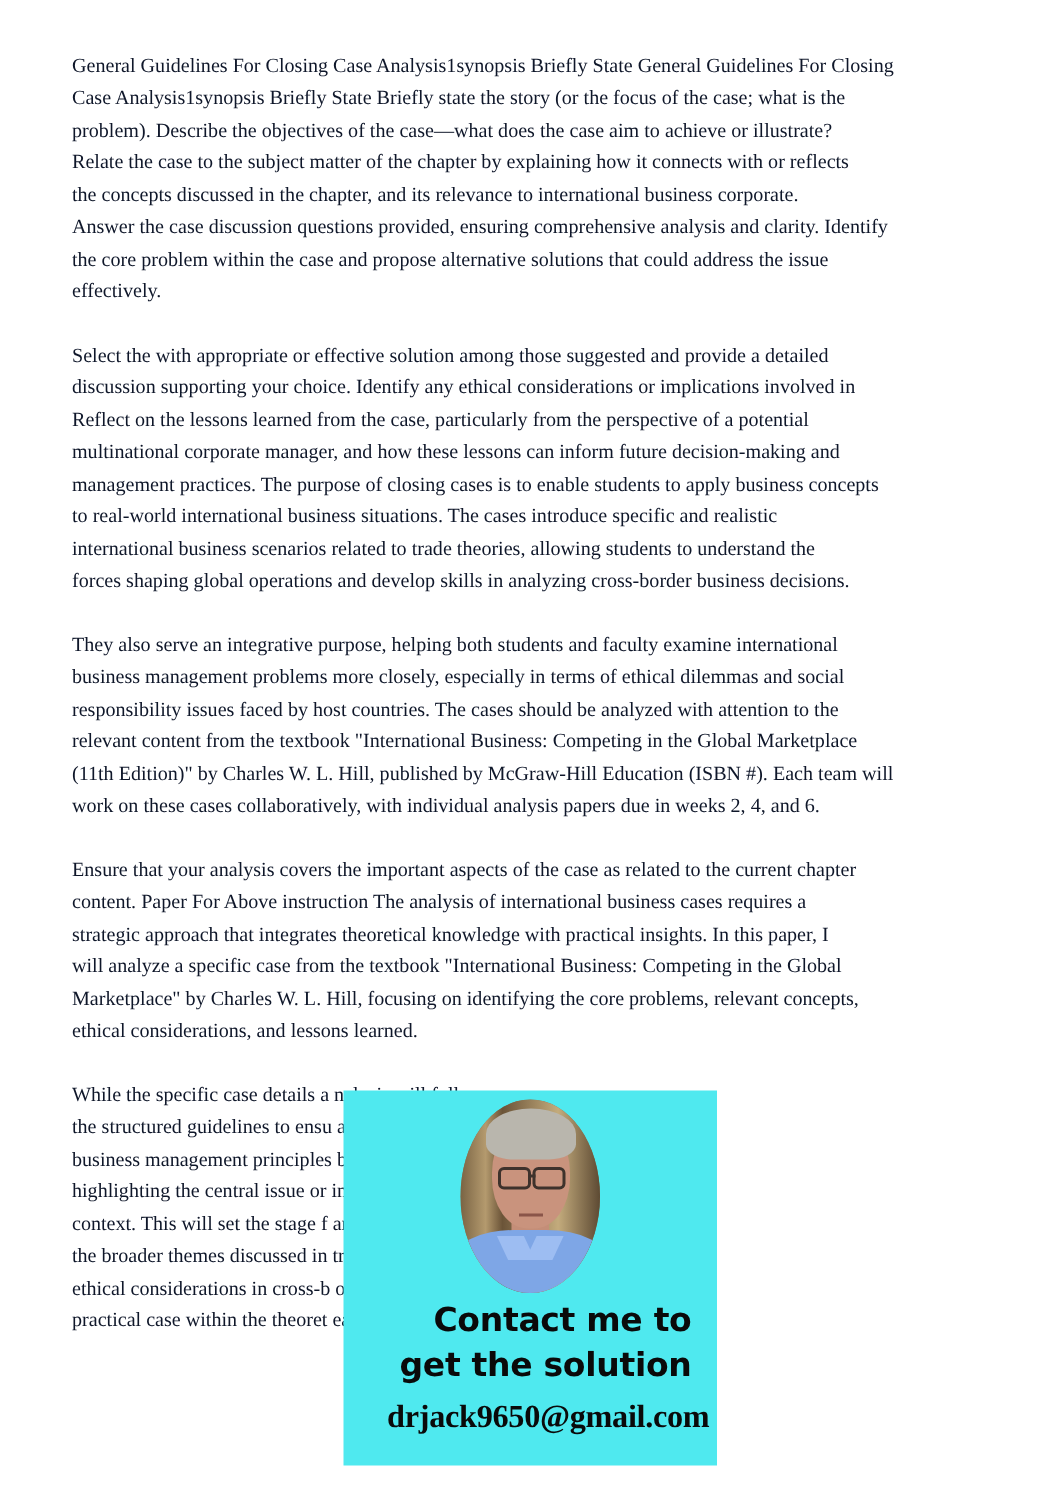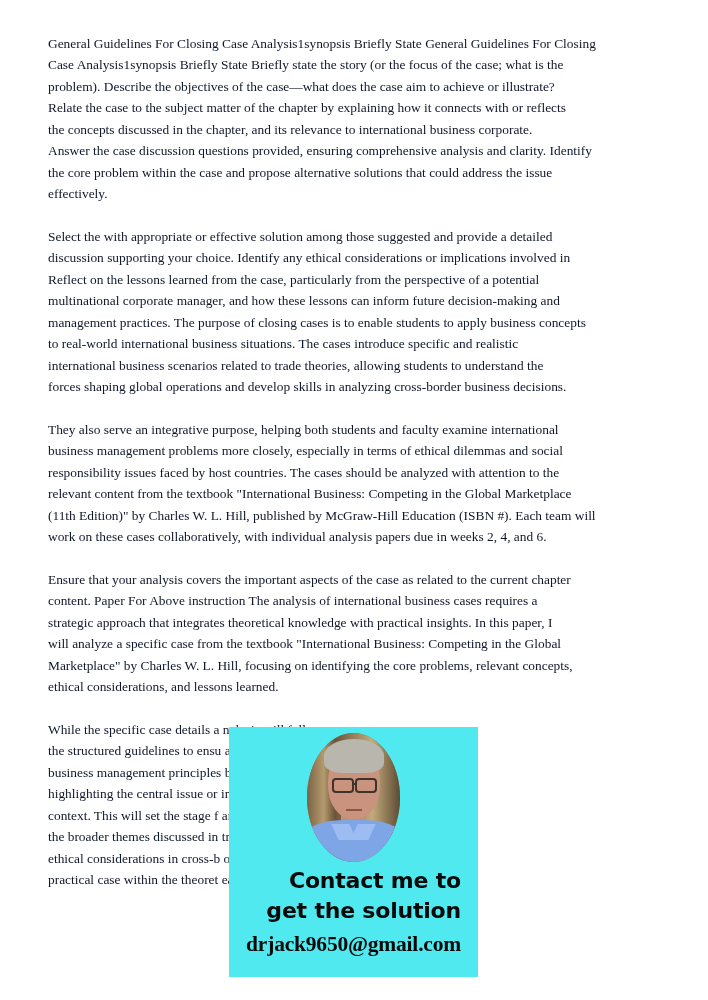--- a/index.html
+++ b/index.html
@@ -143,20 +143,21 @@
       left: 0;
       top: 203px;
       width: 249px;
       text-align: center;
       font-family: "Liberation Serif", "DejaVu Serif", serif;
       font-weight: bold;
       font-size: 21.5px;
       line-height: 28px;
       color: #0a0a0a;
       letter-spacing: -0.2px;
+      padding-left: 12px;
     }
   </style>
 </head>
 <body>
 
 <div class="page">
   <p class="para">
     <span class="line">General Guidelines For Closing Case Analysis1synopsis Briefly State General Guidelines For Closing</span>
     <span class="line">Case Analysis1synopsis Briefly State Briefly state the story (or the focus of the case; what is the</span>
     <span class="line">problem). Describe the objectives of the case—what does the case aim to achieve or illustrate?</span>

